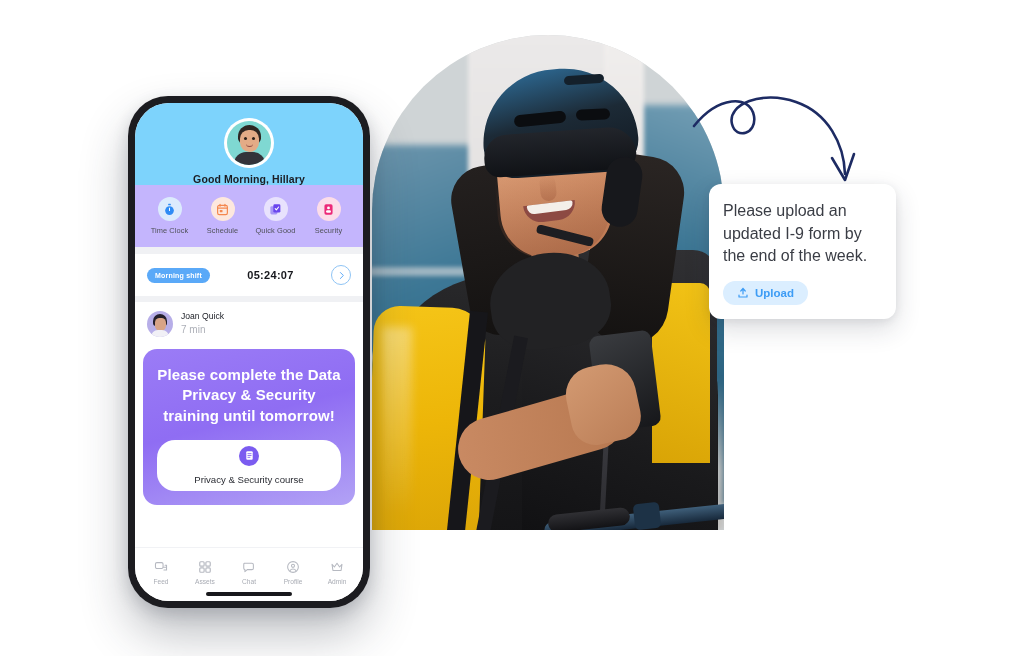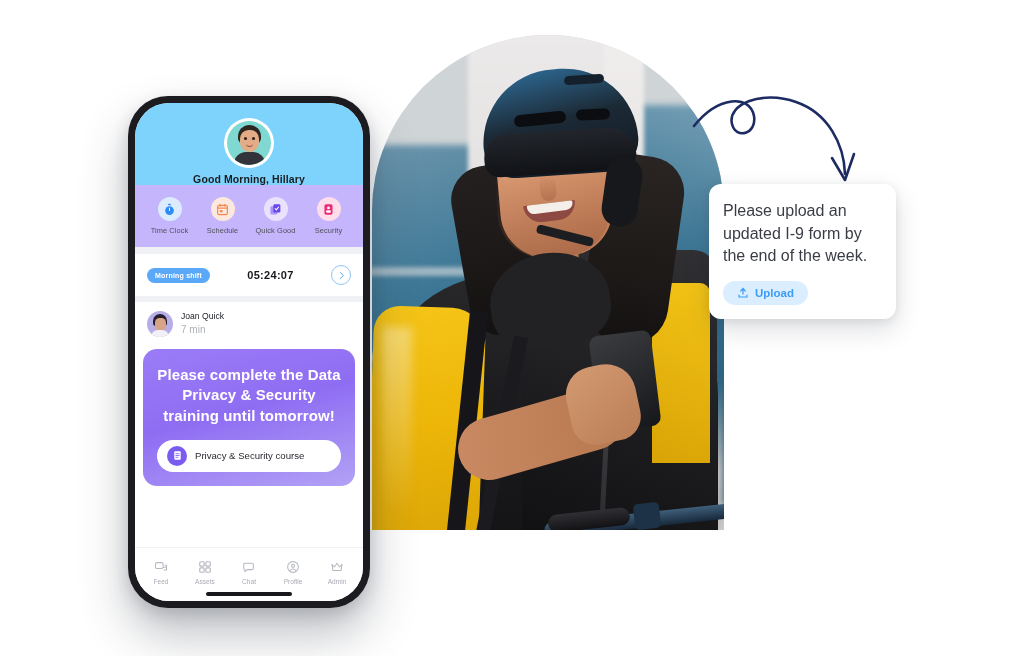--- a/index.html
+++ b/index.html
@@ -185,21 +185,21 @@
   .post-time { font-size:10px; color:#adb0b8; line-height:1.35; }
 
   .promo {
     margin:6px 8px 0; border-radius:14px; padding:16px 14px 14px;
     background:linear-gradient(165deg,#9b7cf6 0%,#8f6df3 45%,#b2a2f5 100%);
     text-align:center;
   }
   .promo-txt { color:#fff; font-size:15px; font-weight:bold; line-height:1.35; letter-spacing:.1px; }
   .promo-btn {
     margin-top:14px; background:#fff; border-radius:18px; padding:6px 10px;
-    display:flex; align-items:center; gap:8px;
+    display:flex; align-items:center; gap:8px;flex-direction:column;
   }
   .promo-btn-ic { width:20px; height:20px; border-radius:50%; background:#7b5cf0;
     display:flex; align-items:center; justify-content:center; flex:none; }
   .promo-btn-lbl { font-size:9.6px; color:#2a2c33; }
 
   .tabbar { margin-top:auto; display:flex; justify-content:space-around;
     padding:12px 4px 16px; background:#fff; border-top:1px solid #f1f2f5; }
   .tb { display:flex; flex-direction:column; align-items:center; gap:4px; width:42px; }
   .tb-lbl { font-size:6.6px; color:#a9acb4; }
   .home-ind { position:absolute; left:50%; transform:translateX(-50%);

